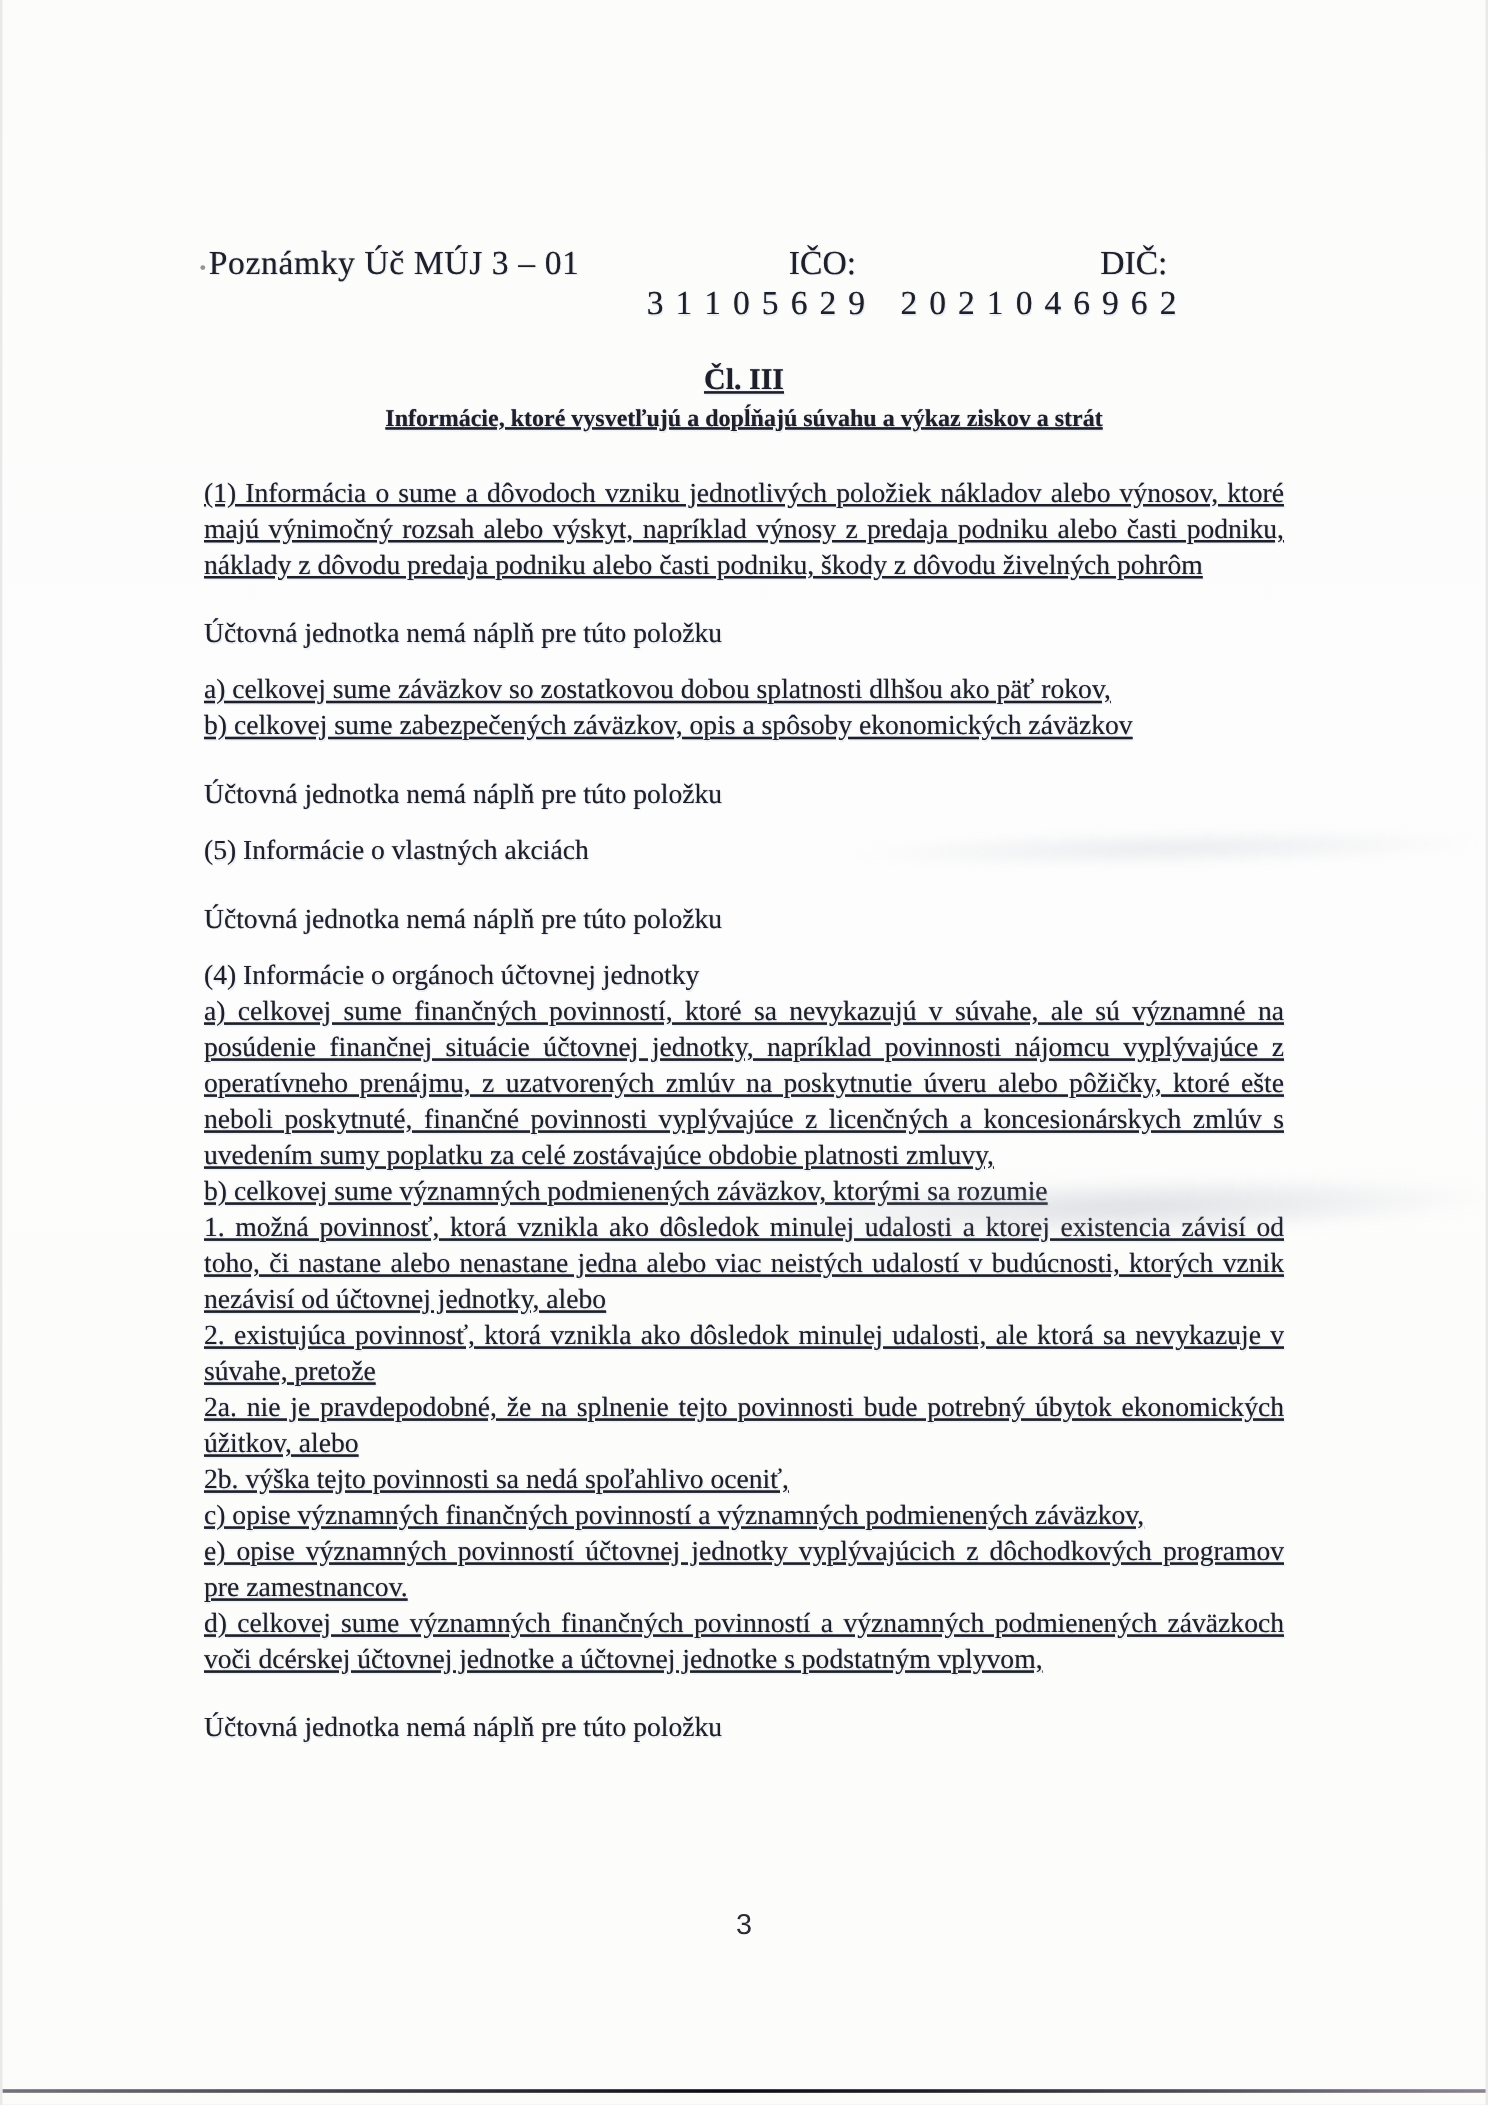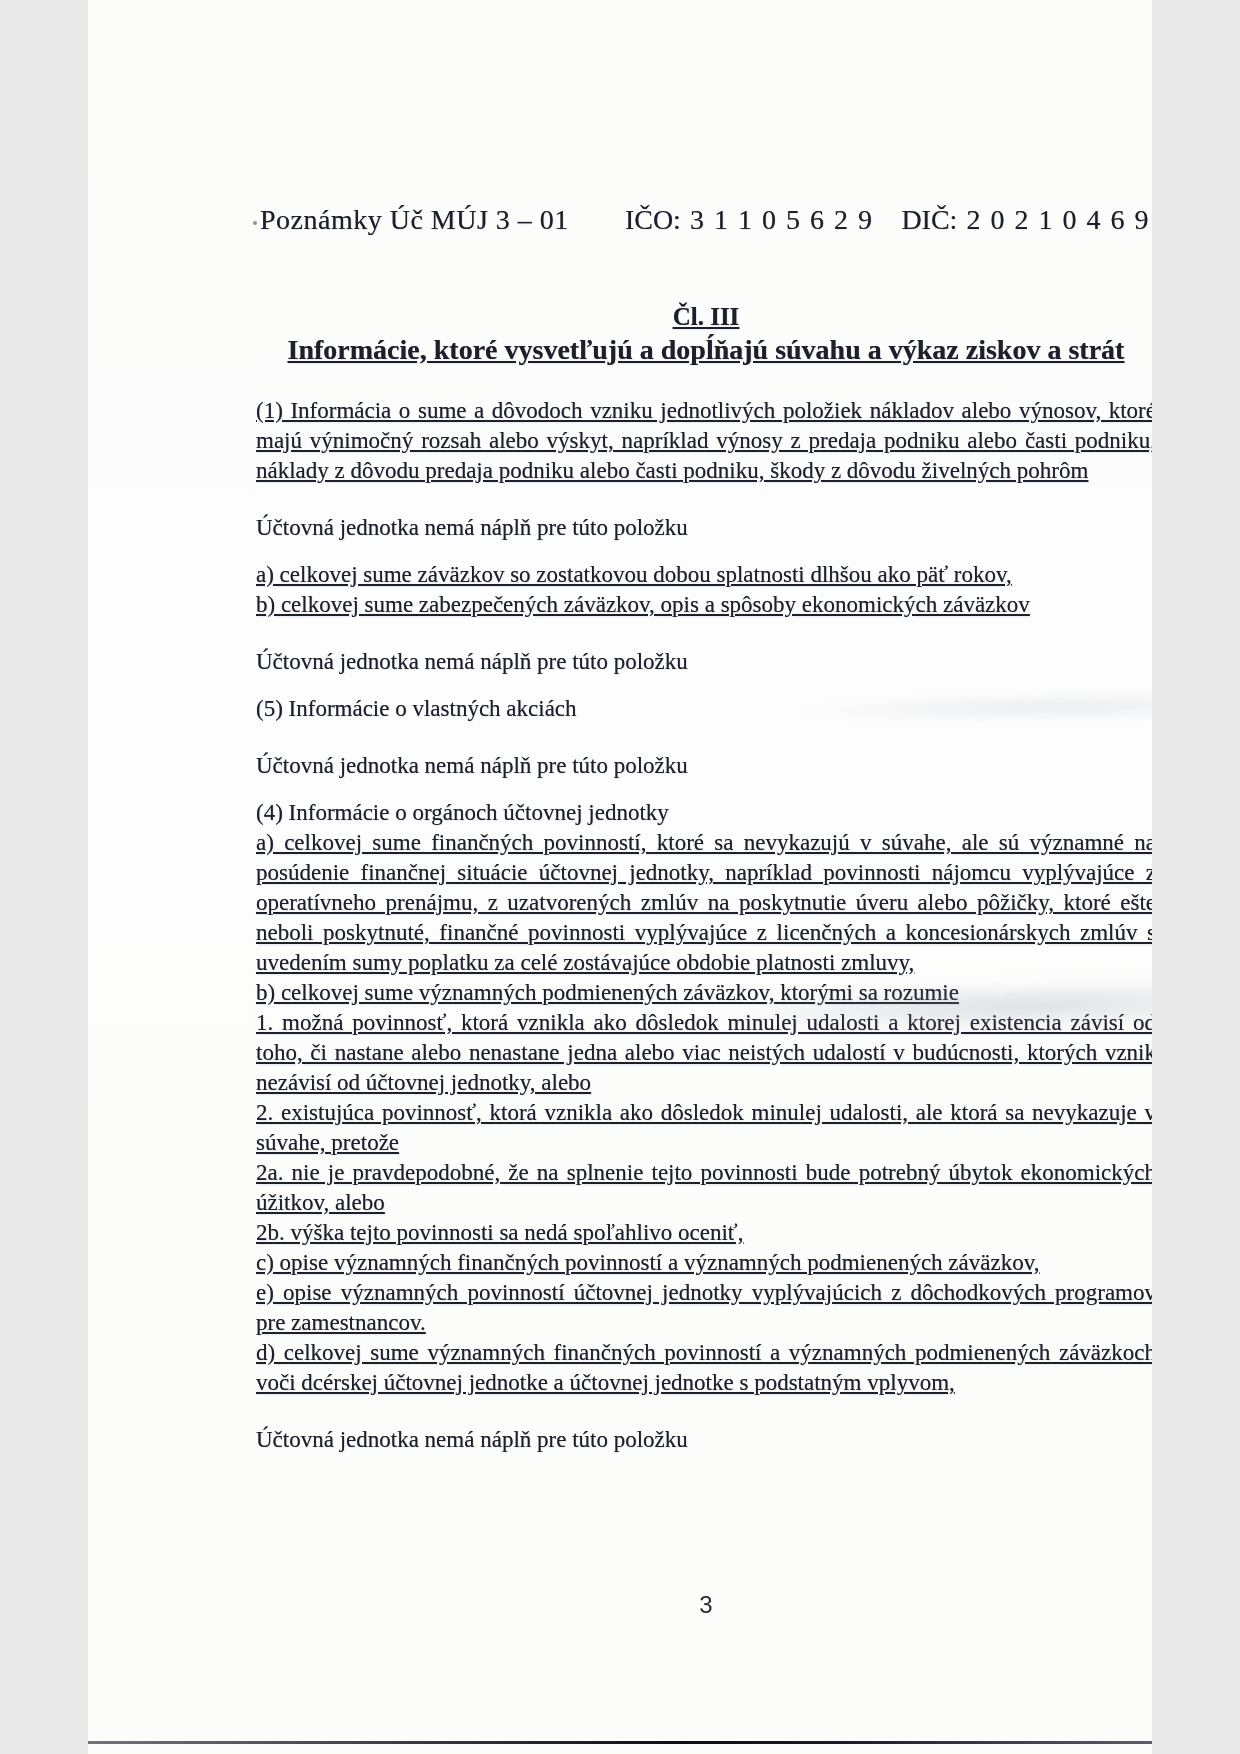--- a/index.html
+++ b/index.html
@@ -2,21 +2,21 @@
 <html><head>
 <meta charset="utf-8">
 <style>
   html, body {
     margin: 0;
     padding: 0;
     background: #e9e9e9;
   }
   .page {
     position: relative;
-    width: 1064px;
+    width: 1236px;
     height: 1754px;
     margin: 0 auto;
     background: linear-gradient(180deg, #fcfcfb 0%, #fdfdfd 40%, #fcfcfa 100%);
     overflow: hidden;
     font-family: "Liberation Serif", "DejaVu Serif", serif;
     color: #1f1f2a;
   }
   .doc-text {
     text-shadow:
       0 0 0.6px rgba(35, 35, 55, 0.55),
@@ -28,21 +28,21 @@
     position: absolute;
     top: 203px;
     left: 172px;
     display: flex;
     align-items: baseline;
     white-space: nowrap;
     font-size: 28px;
     line-height: 34px;
   }
   .form-label { letter-spacing: 0.5px; }
-  .id-field { display: inline-flex; align-items: flex-end; }
+  .id-field { display: inline-flex; align-items: flex-end; flex-direction: column; }
   .id-field.ico { margin-left: 56px; }
   .id-field.dic { margin-left: 28px; }
   .id-label { margin-right: 9px; }
   .id-digits { letter-spacing: 1.5px; }
   .artifact-dot {
     position: absolute;
     top: 221px;
     left: 165px;
     width: 4px;
     height: 4px;
@@ -58,21 +58,21 @@
     width: 900px;
     text-align: center;
     font-weight: bold;
     text-decoration: underline;
   }
   .article-number {
     font-size: 25px;
     line-height: 32px;
   }
   .article-heading {
-    font-size: 28px;
+    font-size: 20px;
     line-height: 33px;
   }
   
   .content {
     position: absolute;
     top: 396px;
     left: 168px;
     width: 900px;
     font-size: 23px;
     line-height: 30px;

